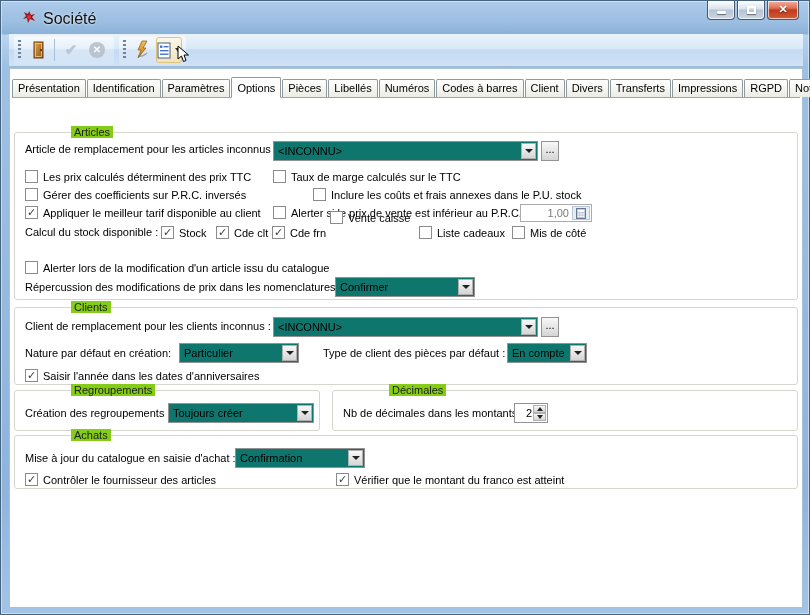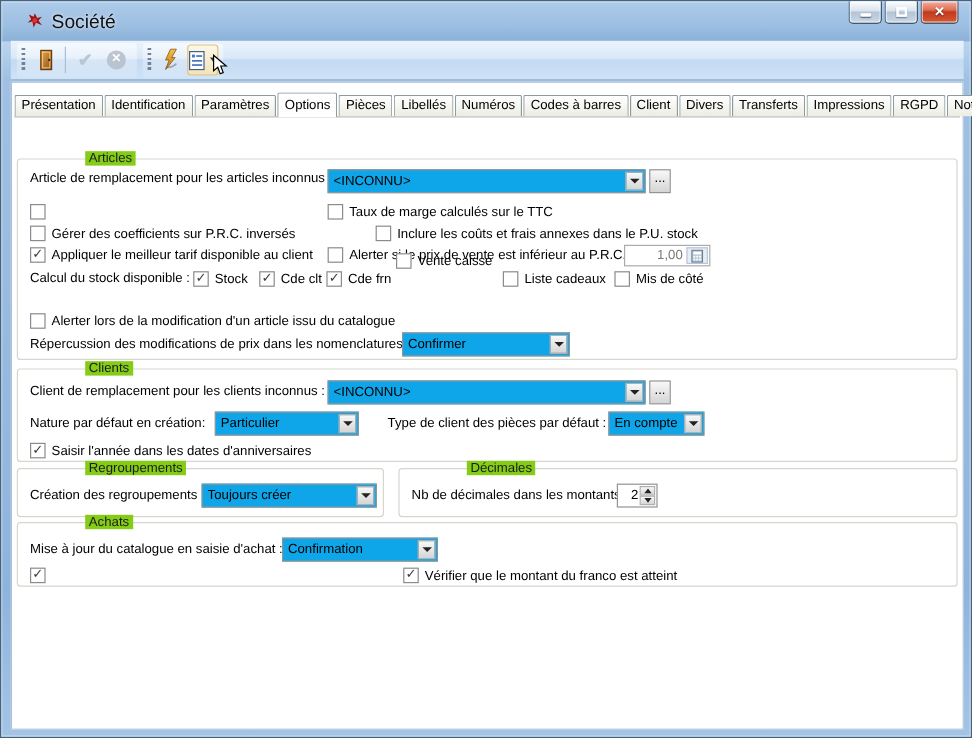--- a/index.html
+++ b/index.html
@@ -65,21 +65,21 @@
   
   .groupbox { position:absolute; border:1px solid #d6d6cf; border-radius:3px; background:#fff; }
   .gb-legend { position:absolute; top:-7px; left:8px; background:#84cc16; padding:0 3px; color:#1c1c1c;margin-left:48px; }
 
   
   .row { position:absolute; display:flex; align-items:center; }
   .lbl { white-space:nowrap; }
   .cbrow { display:flex; align-items:center; gap:5px; cursor:default; white-space:nowrap; }
   .cb { width:13px; height:13px; min-width:13px; border:1px solid #8b8b8b; background:#fff;
     font-size:11px; line-height:11px; text-align:center; color:#3d3d3d; cursor:pointer; }
-  .combo { position:absolute; height:20px; border:1px solid #939393; background:#0ea5e9; cursor:pointer; }
+  .combo { position:absolute; height:20px; border:1px solid #939393; background:#0f766e; cursor:pointer; }
   .combo-val { position:absolute; left:4px; top:3px; right:18px; overflow:hidden; white-space:nowrap; }
   .combo-btn { position:absolute; right:1px; top:1px; bottom:1px; width:15px;
     background:linear-gradient(180deg,#f8f8f8,#d5d5d5); border:1px solid #b0b0b0;
     display:flex; align-items:center; justify-content:center; }
   .combo-arr { width:0; height:0; border-left:4px solid transparent; border-right:4px solid transparent;
     border-top:4px solid #222; }
   .btn-dots { position:absolute; width:18px; height:20px; border:1px solid #939393;
     background:linear-gradient(180deg,#f8f8f8,#d5d5d5); text-align:center; line-height:14px; cursor:pointer; }
   .num-field { position:absolute; height:18px; border:1px solid #ababab; background:#fff; }
   .num-val { position:absolute; right:22px; top:2px; color:#7b7b7b; }
@@ -207,20 +207,21 @@
           <span class="combo-val">&lt;INCONNU&gt;</span>
           <span class="combo-btn">
               <span class="combo-arr"></span>
             </span>
         </div>
         <div class="btn-dots" style="left:526px;top:8px;">...</div>
 
         <div class="row" style="left:10px;top:37px;">
           <label class="cbrow">
             <span class="cb"></span>
+            <span>Les prix calculés déterminent des prix TTC</span>
           </label>
         </div>
         <div class="row" style="left:258px;top:37px;">
           <label class="cbrow">
             <span class="cb"></span>
             <span>Taux de marge calculés sur le TTC</span>
           </label>
         </div>
 
         <div class="row" style="left:10px;top:55px;">
@@ -401,20 +402,21 @@
         </div>
         <div class="combo" style="left:220px;top:12px;width:130px;">
           <span class="combo-val">Confirmation</span>
           <span class="combo-btn">
               <span class="combo-arr"></span>
             </span>
         </div>
         <div class="row" style="left:10px;top:37px;">
           <label class="cbrow">
             <span class="cb on">✓</span>
+            <span>Contrôler le fournisseur des articles</span>
           </label>
         </div>
         <div class="row" style="left:321px;top:37px;">
           <label class="cbrow">
             <span class="cb on">✓</span>
             <span>Vérifier que le montant du franco est atteint</span>
           </label>
         </div>
       </div>
 

